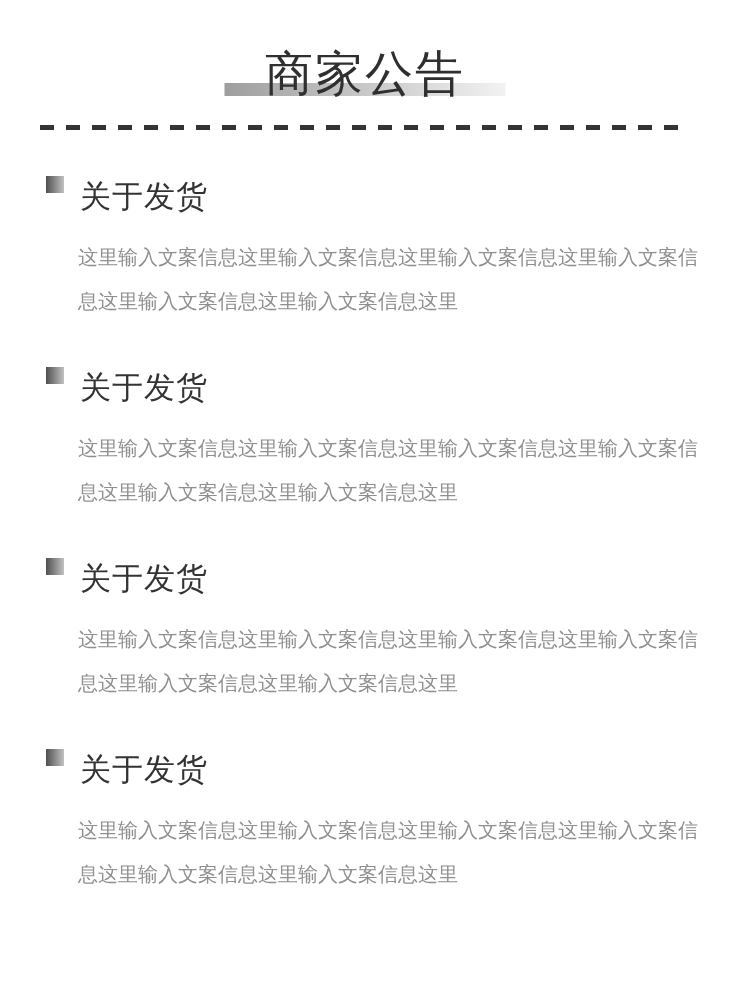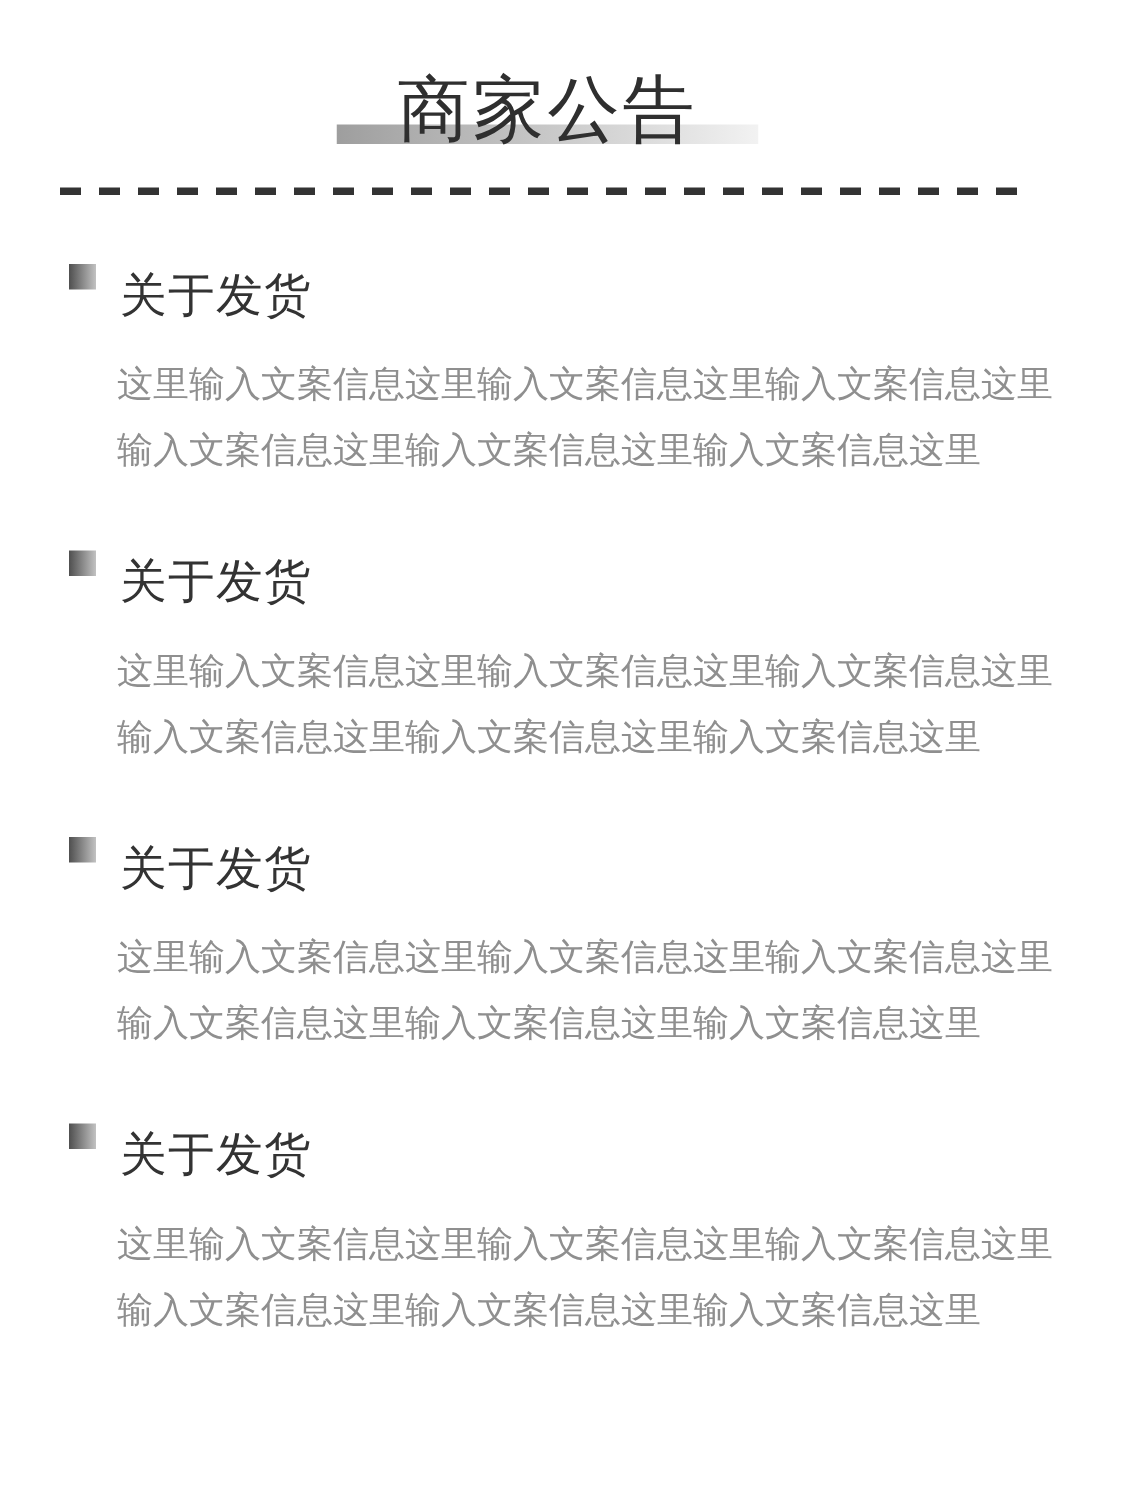--- a/index.html
+++ b/index.html
@@ -96,21 +96,21 @@
   .heading-text {
     font-size: 31px;
     letter-spacing: 1px;
     color: var(--heading-text, #333333);
     font-weight: 400;
   }
 
   .section-body {
     margin: 14px 0 0 32px;
     width: 636px;
-    font-size: 24px;
+    font-size: 20px;
     line-height: 44px;
     letter-spacing: 0;
     color: var(--body-text, #8f8f8f);
     word-break: break-all;
   }
 </style>
 </head>
 <body>
 
 <div class="page">

